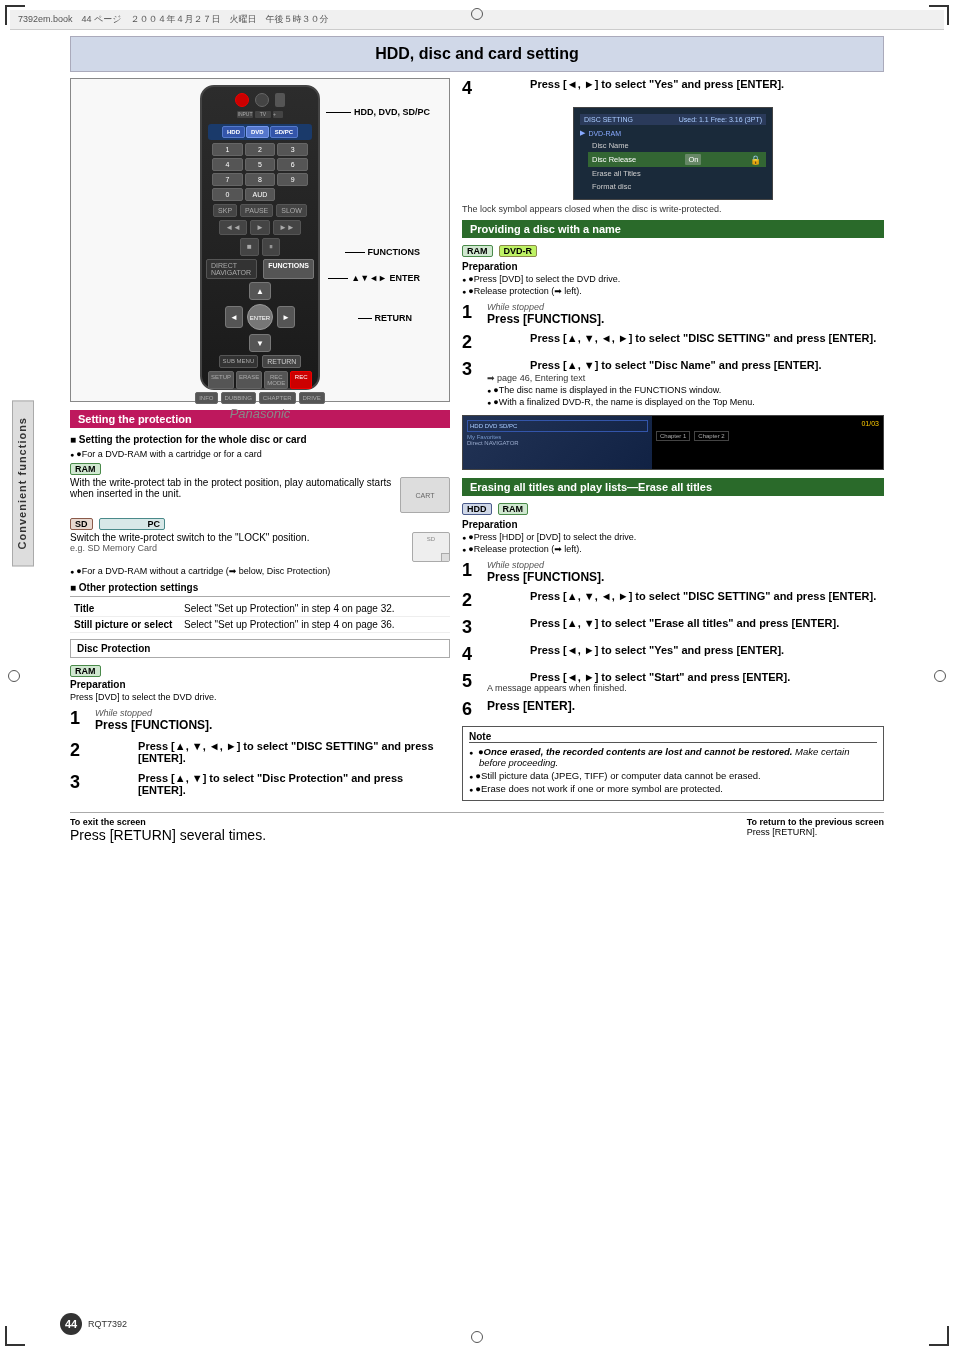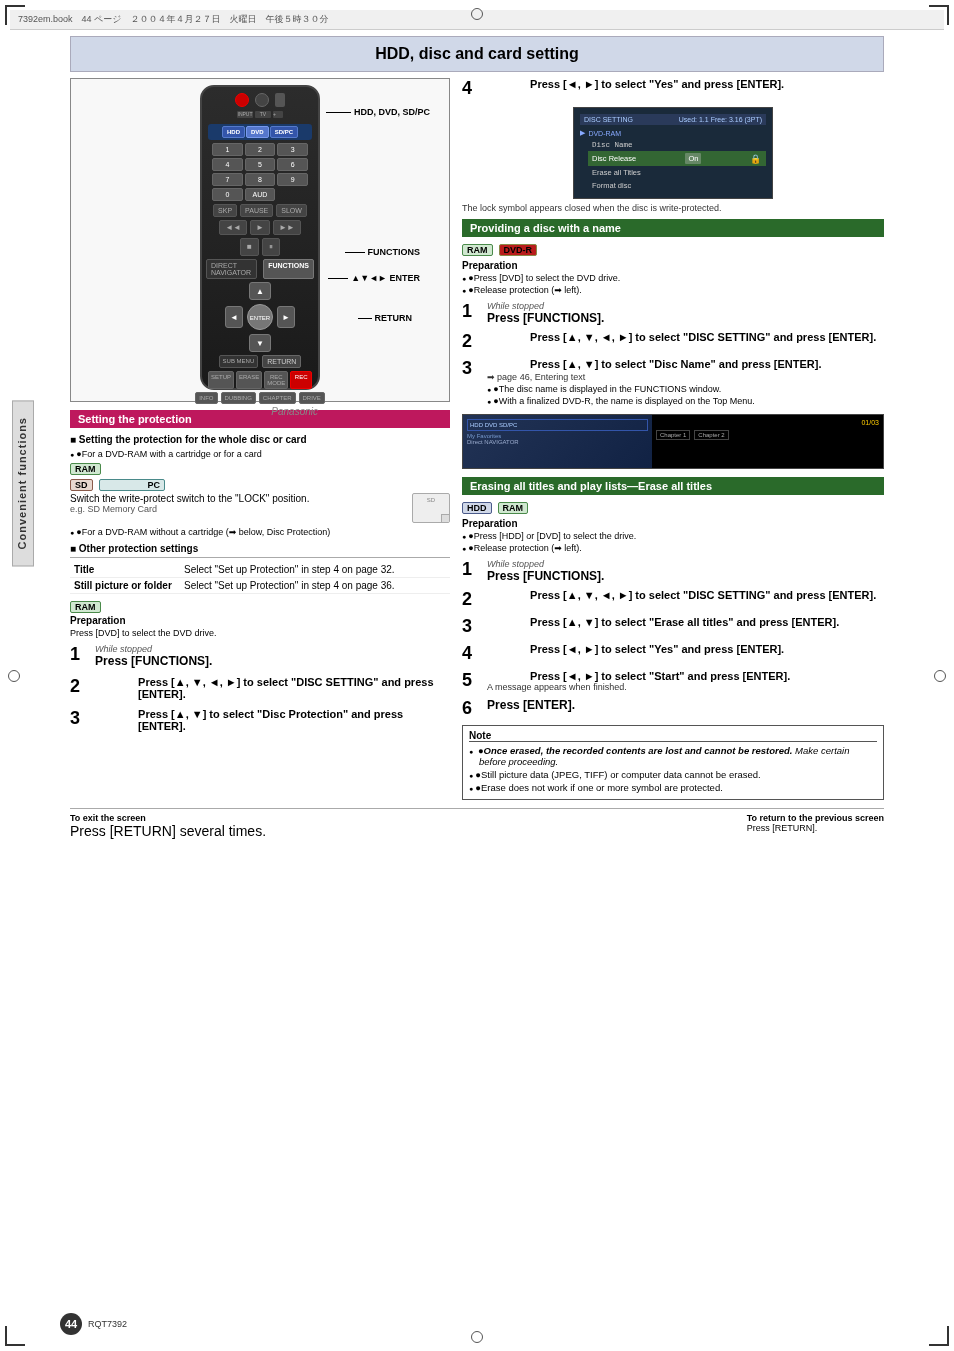--- a/index.html
+++ b/index.html
@@ -88,21 +88,21 @@
       border: 1px solid #666;
       border-radius: 2px;
       padding: 0 4px;
       font-size: 9px;
       font-weight: bold;
       margin-right: 3px;
       background: #e8e8e8;
     }
     .badge.ram { background: #d0e8d0; border-color: #4a8a4a; }
     .badge.hdd { background: #d0d8e8; border-color: #4a5a8a; }
-    .badge.dvd-r { background: #b91c1c; border-color: #8a8a4a; }
+    .badge.dvd-r { background: #bef264; border-color: #8a8a4a; }
     .badge.sd { background: #e8d8d0; border-color: #8a5a4a; }
     .badge.pc { background: #d8e8e8; border-color: #4a8a8a; padding-left: 48px; }
     
     .step {
       margin-bottom: 8px;
     }
     .step-num {
       display: inline-block;
       font-size: 18px;
       font-weight: bold;
@@ -330,21 +330,21 @@
               <div style="background:#555;border:1px solid #666;color:#aaa;font-size:6px;text-align:center;padding:2px;border-radius:2px;">REC MODE</div>
               <div style="background:#c00;border:1px solid #e00;color:#fff;font-size:6px;text-align:center;padding:2px;border-radius:2px;">REC</div>
             </div>
             <div style="display:flex;justify-content:center;gap:3px;margin:2px 6px;">
               <div style="background:#555;border:1px solid #666;color:#aaa;font-size:6px;padding:2px 3px;border-radius:2px;">INFO</div>
               <div style="background:#555;border:1px solid #666;color:#aaa;font-size:6px;padding:2px 3px;border-radius:2px;">DUBBING</div>
               <div style="background:#555;border:1px solid #666;color:#aaa;font-size:6px;padding:2px 3px;border-radius:2px;">CHAPTER</div>
               <div style="background:#555;border:1px solid #666;color:#aaa;font-size:6px;padding:2px 3px;border-radius:2px;">DRIVE</div>
             </div>
 
-            <div style="text-align:right;color:#888;font-size:10px;font-style:italic;margin-top:0;">Panasonic</div>
+            <div style="text-align:center;color:#888;font-size:13px;font-style:italic;margin-top:0;">Panasonic</div>
           </div>
 
           <div style="position:absolute;right:-90px;top:22px;font-size:9px;font-weight:bold;white-space:nowrap;">
             <span style="display:flex;align-items:center;gap:3px;">
               <span style="display:inline-block;width:25px;height:1px;background:#000;"></span>
               <span>HDD, DVD, SD/PC</span>
             </span>
           </div>
           <div style="position:absolute;right:-80px;top:162px;font-size:9px;font-weight:bold;white-space:nowrap;">
             <span style="display:flex;align-items:center;gap:3px;">
@@ -369,20 +369,25 @@
 
       <div class="section-header">
         <span>Setting the protection</span>
       </div>
 
       <div style="margin-bottom:6px;">
         <div style="font-size:10px;font-weight:bold;margin-bottom:4px;">■ Setting the protection for the whole disc or card</div>
         <div class="bullet small">●For a DVD-RAM with a cartridge or for a card</div>
         <div style="margin:3px 0 2px;">
           <span class="badge ram">RAM</span>
+        </div>
+        <div style="font-size:10px;margin-bottom:4px;display:flex;gap:6px;align-items:flex-start;">
+          <div style="flex:1;">With the write-protect tab in the protect position, play automatically starts when inserted in the unit.</div>
+
+          <div style="width:50px;height:36px;background:#ddd;border:1px solid #aaa;border-radius:2px;display:flex;align-items:center;justify-content:center;font-size:7px;color:#666;">CART</div>
         </div>
         <div style="margin:3px 0 2px;">
           <span class="badge sd">SD</span>
           <span class="badge pc">PC</span>
         </div>
         <div style="font-size:10px;margin-bottom:4px;display:flex;gap:6px;align-items:flex-start;">
           <div style="flex:1;">
             <span>Switch the write-protect switch to the "LOCK" position.</span>
             <div style="font-size:9px;color:#555;">e.g. SD Memory Card</div>
           </div>
@@ -397,27 +402,30 @@
 
       <div style="margin-bottom:6px;">
         <div style="font-size:10px;font-weight:bold;border-bottom:1px solid #aaa;padding-bottom:3px;margin-bottom:4px;">■ Other protection settings</div>
         <table class="prot-table">
           <tbody>
               <tr>
             <td class="col1">Title</td>
             <td>Select "Set up Protection" in step 4 on page 32.</td>
           </tr>
           <tr>
-            <td class="col1">Still picture or folder</td>
+            <td class="col1">Still picture or select</td>
             <td>Select "Set up Protection" in step 4 on page 36.</td>
           </tr>
         </tbody>
           </table>
       </div>
 
+      <div class="disc-protection-box">
+        <div class="disc-protection-label">Disc Protection</div>
+      </div>
 
       <div style="margin:3px 0 2px;">
         <span class="badge ram">RAM</span>
       </div>
       <div class="preparation">Preparation</div>
       <div class="small" style="margin-bottom:6px;">Press [DVD] to select the DVD drive.</div>
 
       <div class="step">
         <span class="step-num">1</span>
         <span class="step-content">
@@ -458,21 +466,21 @@
             <span style="font-size:7px;">
               <span>Used</span>: <span>1.1</span>
               <span>Free</span>: <span>3.16 (3PT)</span>
             </span>
           </div>
           <div style="display:flex;align-items:center;gap:3px;color:#88aaff;margin-bottom:2px;font-size:7px;">
             <span>▶</span>
             <span>DVD-RAM</span>
           </div>
           <div style="padding-left:8px;">
-            <div style="padding:2px 4px;color:#ccc;font-size:7.5px;font-family:Liberation Mono, monospace;">Disc Name</div>
+            <div style="padding:2px 4px;color:#ccc;font-size:7.5px;">Disc Name</div>
             <div style="padding:2px 4px;background:#336633;color:#fff;font-size:7.5px;display:flex;align-items:center;justify-content:space-between;">
               <span>Disc Release</span>
               <span style="background:#668866;padding:1px 3px;border-radius:1px;">On</span>
               <span style="font-size:9px;">🔒</span>
             </div>
             <div style="padding:2px 4px;color:#ccc;font-size:7.5px;">Erase all Titles</div>
             <div style="padding:2px 4px;color:#ccc;font-size:7.5px;">Format disc</div>
           </div>
         </div>
         <div style="font-size:9px;margin-top:4px;color:#333;">The lock symbol appears closed when the disc is write-protected.</div>

